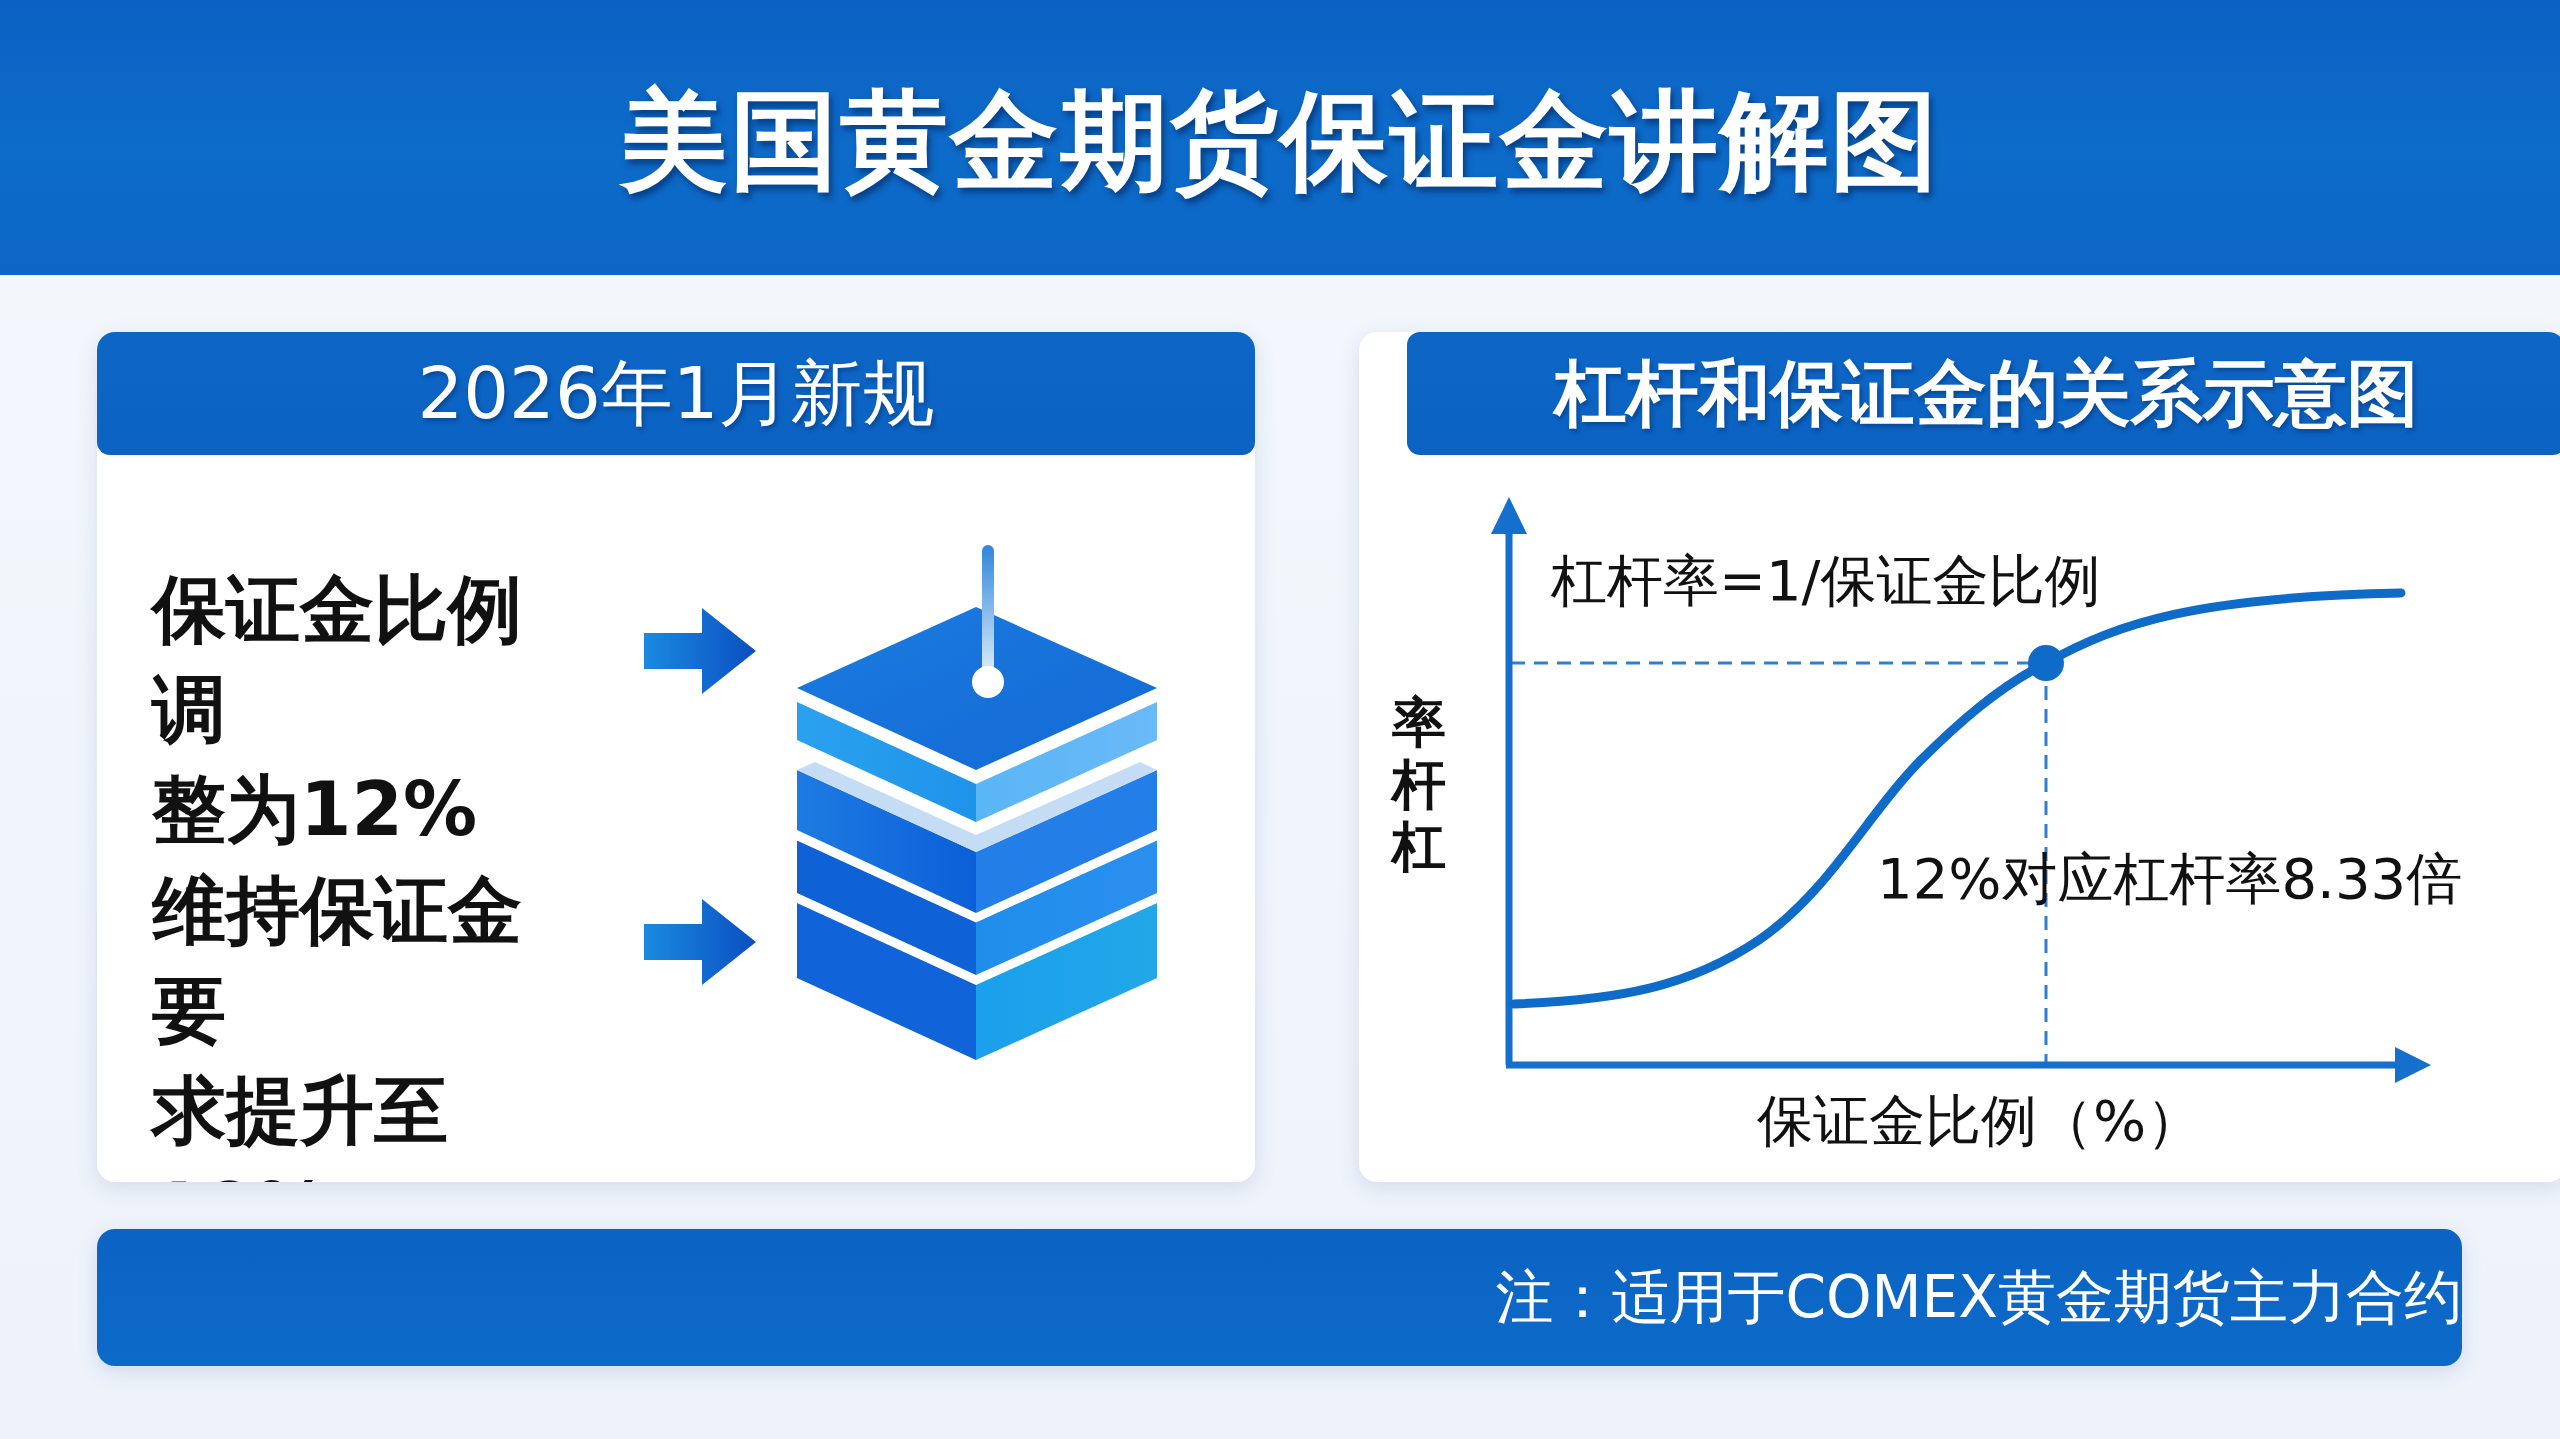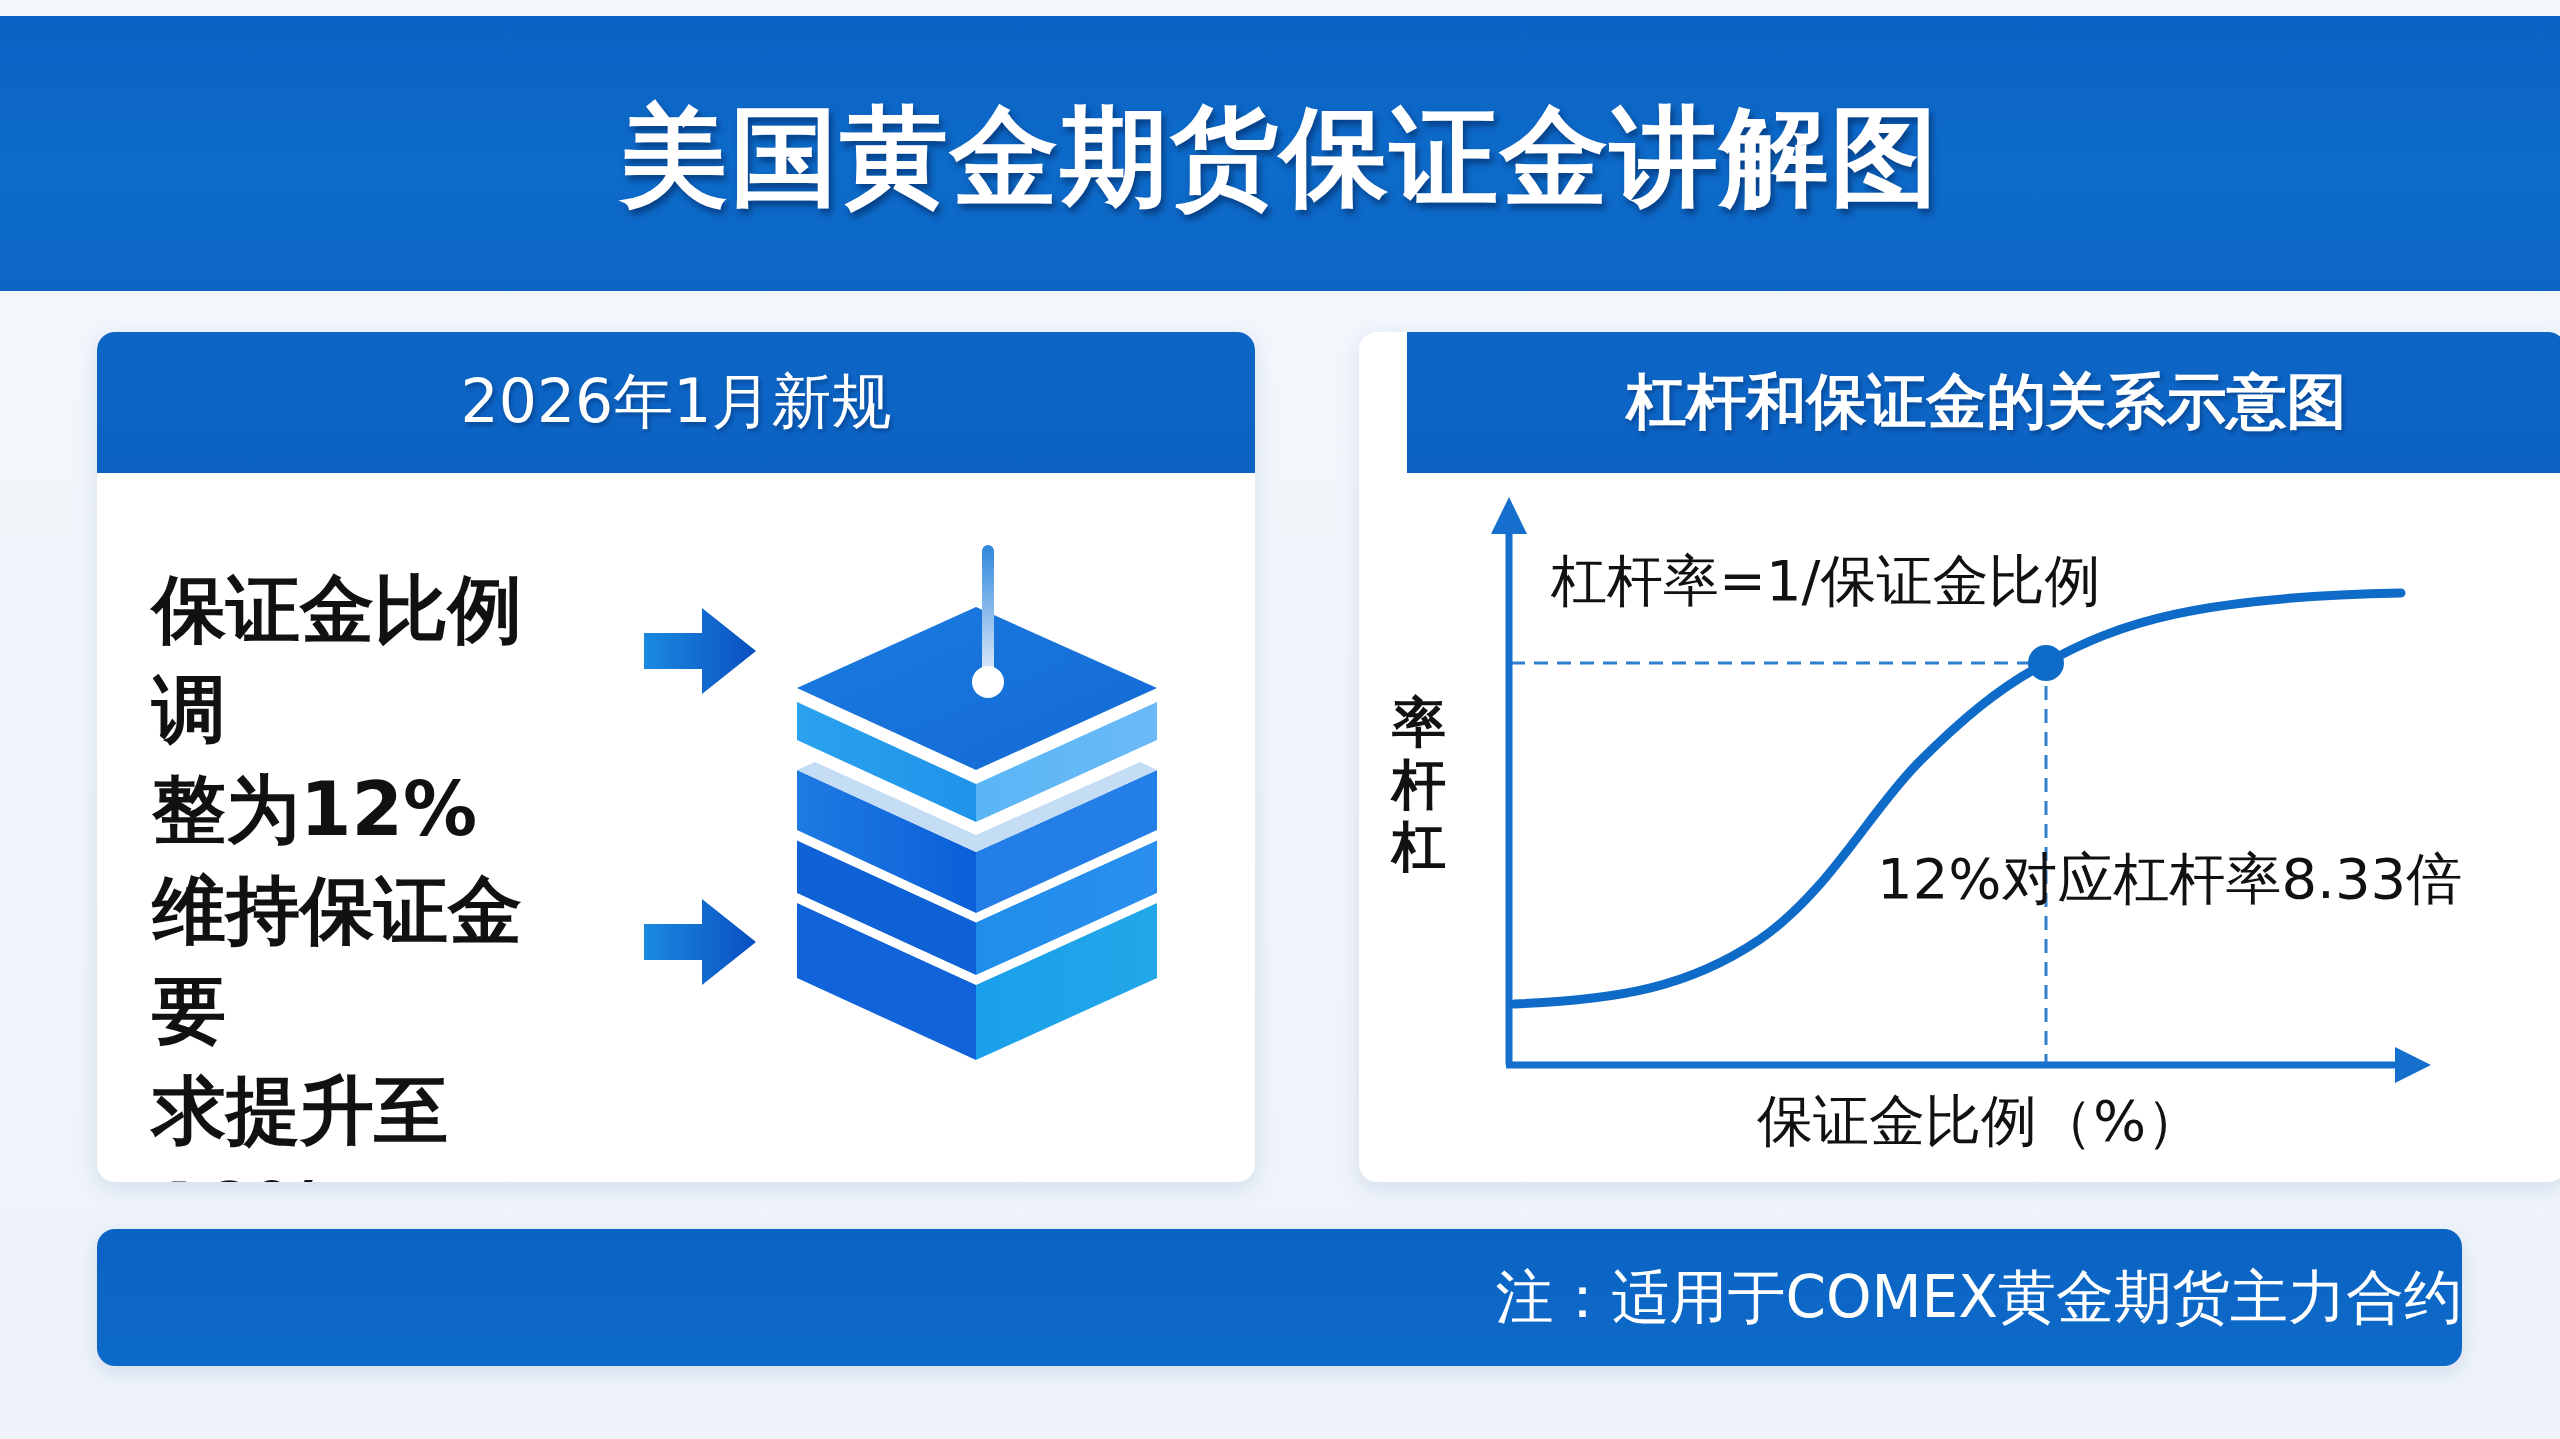--- a/index.html
+++ b/index.html
@@ -2,41 +2,42 @@
 <html><head>
 <meta charset="utf-8">
 <style>
   html, body { margin:0; padding:0; }
   body {
     width:2560px; height:1439px; overflow:hidden; position:relative;
     background: linear-gradient(180deg, #f4f8fd 0%, #eef3fa 100%);
     font-family: "DejaVu Sans", "Liberation Sans", sans-serif;
   }
   .top-banner {
-    position:absolute; left:0; top:16px; width:2560px; height:275px;
+    position:absolute; left:0; top:0; width:2560px; height:275px;
     background: linear-gradient(180deg, #0b62c4 0%, #0d6bc9 55%, #0c66c4 100%);
     display:flex; align-items:center; justify-content:center;
   }
   .top-banner h1 {
     margin:0; color:#ffffff; font-size:108px; font-weight:bold; letter-spacing:2px;
     text-shadow: 3px 5px 6px rgba(0,30,80,0.55);
     transform: translateY(4px);
   }
   .panel {
     position:absolute; top:332px; height:850px; background:#ffffff;
     border-radius:18px; box-shadow: 0 6px 22px rgba(40,80,140,0.14);
     overflow:hidden;
   }
   .panel-left { left:97px; width:1158px; }
   .panel-right { left:1359px; width:1159px;padding-left:48px; }
   .panel-header {
-    height:141px; background: linear-gradient(180deg, #0d66c6 0%, #0b62c2 100%);
+    height:123px; background: linear-gradient(180deg, #0d66c6 0%, #0b62c2 100%);
     display:flex; align-items:center; justify-content:center;
-    color:#fff; font-size:60px; font-weight:bold;
+    color:#fff; font-size:72px; font-weight:bold;
     text-shadow: 2px 3px 4px rgba(0,30,80,0.4);
+    border-radius: 13px;
   }
   .panel-header.light { font-weight:normal; }
   .rule-text {
     position:absolute; left:55px; color:#111; font-size:74px; font-weight:bold;
     line-height:100px; width:440px;
   }
   .arrow-icon { position:absolute; }
   .stack-illust { position:absolute; left:683px; top:198px; }
   .chart-svg { position:absolute; left:0; top:0; }
   .chart-label { position:absolute; color:#111; font-size:56px; white-space:nowrap; }

